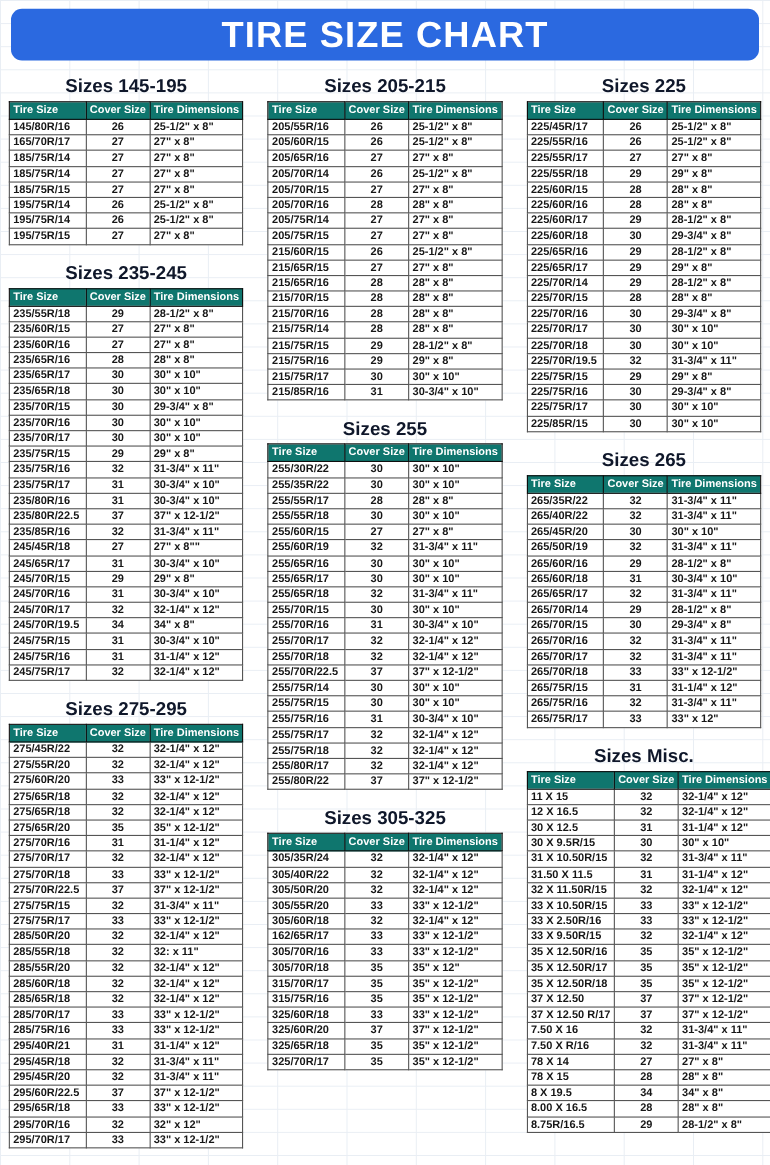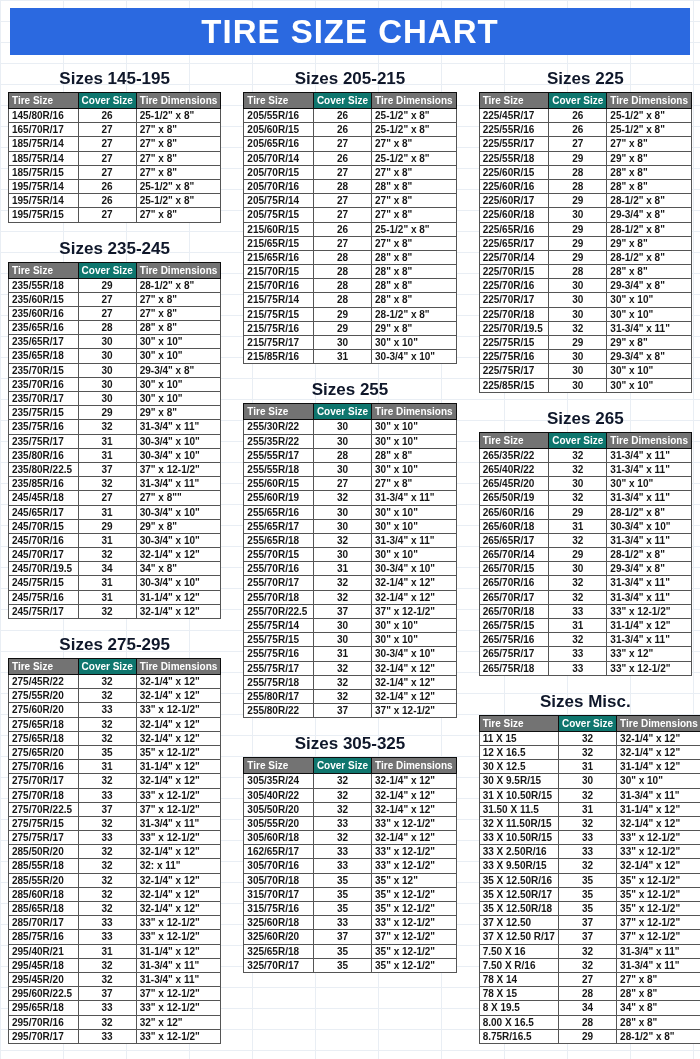--- a/index.html
+++ b/index.html
@@ -10,21 +10,21 @@
     background-color: #ffffff;
     background-image:
       linear-gradient(#e9eef4 1px, transparent 1px),
       linear-gradient(90deg, #e9eef4 1px, transparent 1px);
     background-size: 63px 21px;
   }
   .title-bar {
     margin: 8px 10px 8px 10px;
     height: 47px;
     background: #2b69e0;
-    display: flex; align-items: center; justify-content: center;
+    display: flex; align-items: center; justify-content: center; border-radius: 10px;
   }
   .title-bar span {
     color: #ffffff; font-size: 33px; font-weight: bold; letter-spacing: 1px;
   }
   .columns {
     display: flex;
     padding: 4px 8px 0 8px;
     gap: 22px;
     align-items: flex-start;
   }
@@ -33,21 +33,21 @@
   .table-title {
     font-size: 17px; font-weight: bold; color: #0f172a;
     text-align: center; margin: 2px 0 3px 0;
   }
   table.tire-table {
     border-collapse: collapse; width: 100%;
     background: #ffffff;
     border: 1px solid #222;
   }
   table.tire-table th {
-    background: #737373; color: #ffffff;
+    background: #0f766e; color: #ffffff;
     font-size: 10px; font-weight: bold;
     text-align: left; padding: 2px 3px;
     white-space: nowrap;
     border: 1px solid #0e0e0e;
   }
   table.tire-table th.cover-header {
     background: #0f766e; text-align: center;
   }
   table.tire-table td {
     border: 1px solid #555;
@@ -904,25 +904,20 @@
               <tr>
                 <td>265/75R/16</td>
                 <td>32</td>
                 <td>31-3/4" x 11"</td>
               </tr>
               <tr>
                 <td>265/75R/17</td>
                 <td>33</td>
                 <td>33" x 12"</td>
               </tr>
-              <tr>
-                <td>265/75R/18</td>
-                <td>33</td>
-                <td>33" x 12-1/2"</td>
-              </tr>
             </tbody>
           </table>
         </section>
         <section class="table-section">
           <h2 class="table-title">Sizes Misc.</h2>
           <table class="tire-table">
             <thead>
               <tr>
                 <th>Tire Size</th>
                 <th class="cover-header">Cover Size</th>

